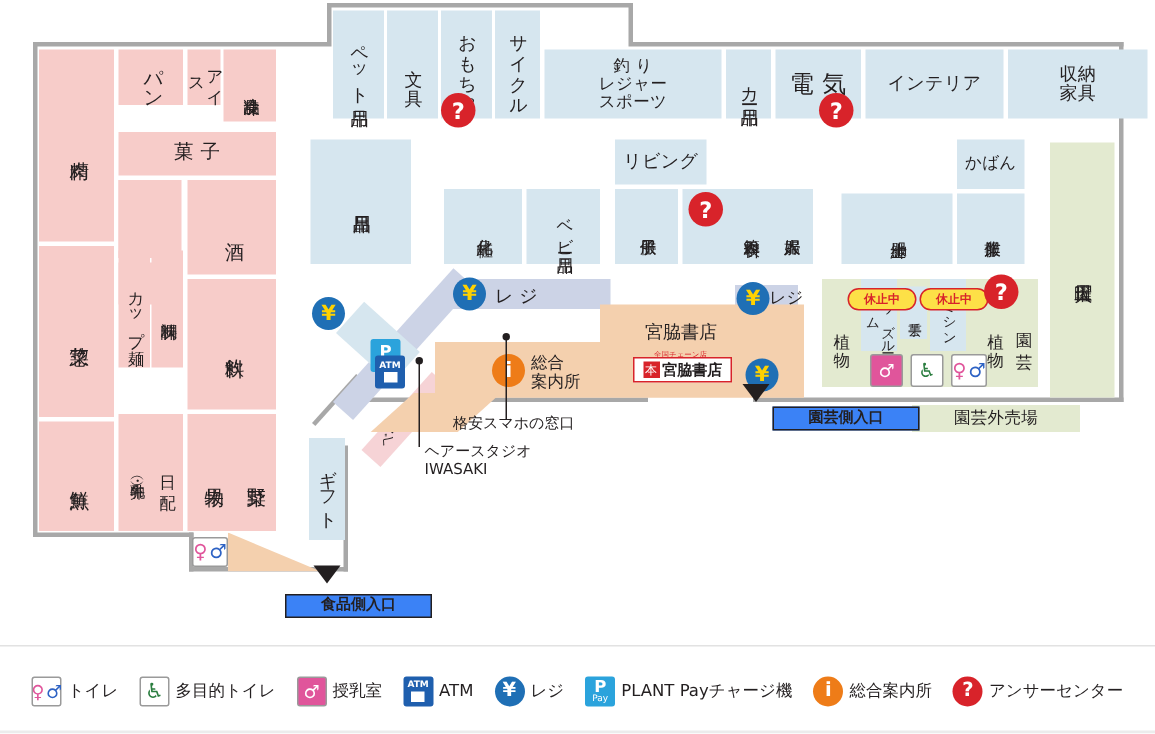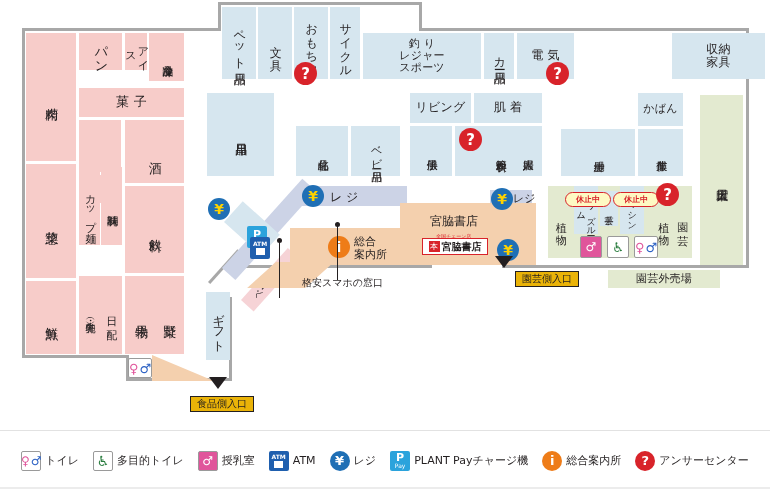--- a/index.html
+++ b/index.html
@@ -13,33 +13,33 @@
   .pink{background:#f7ccc9;}
   .blue{background:#d6e6ef;}
   .green{background:#e3ead0;}
   .tan{background:#f4d0ae;}
   .rose{background:#f6d3d6;}
   .vert{writing-mode:vertical-rl;text-orientation:upright;}
   .wall{position:absolute;background:#a8a8a8;}
 
   
   .plainlabel{position:absolute;color:#231f20;line-height:1.2;}
-  .boxlabel{position:absolute;border:1px solid #231f20;background:#eab308;color:#231f20;
-            padding:1px 6px;line-height:1.2;white-space:nowrap;}
+  .boxlabel{position:absolute;border:1px solid #231f20;background:#3b82f6;color:#231f20;
+            padding:1px 23px;line-height:1.2;white-space:nowrap;font-weight:bold;}
 
   
   .icn{position:absolute;box-sizing:border-box;display:flex;align-items:center;justify-content:center;}
   .icn-circle{border-radius:50%;color:#fff;font-weight:bold;}
   .yen{background:#1f6fb5;color:#ffd200;}
   .ans{background:#d8232a;color:#fff;}
   .info{background:#ee7c18;color:#fff;}
   .sqicn{border:1px solid #9a9a9a;background:#fff;border-radius:2px;}
 
   
-  .kyushi{position:absolute;border:1.5px solid #d8232a;border-radius:10px;background:#fef9c3;
+  .kyushi{position:absolute;border:1.5px solid #d8232a;border-radius:10px;background:#fde047;
           color:#d8232a;font-weight:bold;white-space:nowrap;display:flex;align-items:center;
           justify-content:center;}
 
   
   .leader{position:absolute;background:#231f20;width:1px;}
   .dot{position:absolute;width:5px;height:5px;border-radius:50%;background:#231f20;}
 
   
   .tri{position:absolute;width:0;height:0;border-left:9px solid transparent;
        border-right:9px solid transparent;border-bottom:12px solid #231f20;}
@@ -124,31 +124,31 @@
   <div class="cell vert" style="left:127px;top:276px;width:28px;height:78px;font-size:13px;background:transparent;">果物</div>
 
   <div class="cell blue vert" style="left:222px;top:7px;width:34px;height:72px;font-size:12px;">ペット用品</div>
   <div class="cell blue vert" style="left:258px;top:7px;width:34px;height:72px;font-size:12px;">文 具</div>
   <div class="cell blue vert" style="left:294px;top:7px;width:34px;height:72px;font-size:12px;">おもちゃ</div>
   <div class="cell blue vert" style="left:330px;top:7px;width:30px;height:72px;font-size:12px;">サイクル</div>
   <div class="cell blue" style="left:363px;top:33px;width:118px;height:46px;font-size:11px;white-space:pre-line;">釣 り
 レジャー
 スポーツ</div>
   <div class="cell blue vert" style="left:484px;top:33px;width:30px;height:46px;font-size:12px;">カー用品</div>
-  <div class="cell blue" style="left:517px;top:33px;width:57px;height:46px;font-size:12px;">電 気</div>
+  <div class="cell blue" style="left:517px;top:33px;width:57px;height:46px;font-size:16px;">電 気</div>
+  <div class="cell blue" style="left:577px;top:33px;width:92px;height:46px;font-size:12px;">インテリア</div>
   <div class="cell blue" style="left:672px;top:33px;width:93px;height:46px;font-size:12px;white-space:pre-line;">収納
 家具</div>
 
   <div class="cell blue vert" style="left:207px;top:93px;width:67px;height:83px;font-size:12px;">日用品</div>
   <div class="cell blue vert" style="left:296px;top:126px;width:52px;height:50px;font-size:11px;">化粧品</div>
   <div class="cell blue" style="left:351px;top:126px;width:49px;height:50px;"></div>
   <div class="cell vert" style="left:351px;top:126px;width:49px;height:50px;font-size:11px;background:transparent;">ベビー用品</div>
 
   <div class="cell blue" style="left:410px;top:93px;width:61px;height:30px;font-size:12px;">リビング</div>
-  <div class="cell blue" style="left:474px;top:93px;width:68px;height:30px;font-size:12px;">肌 着</div>
   <div class="cell blue vert" style="left:410px;top:126px;width:42px;height:50px;font-size:11px;">子供服</div>
   <div class="cell blue" style="left:455px;top:126px;width:87px;height:50px;"></div>
   <div class="cell vert" style="left:513px;top:126px;width:28px;height:50px;font-size:11px;background:transparent;">婦人服</div>
   <div class="cell vert" style="left:486px;top:126px;width:28px;height:50px;font-size:11px;background:transparent;">季節衣料</div>
 
   <div class="cell blue" style="left:638px;top:93px;width:45px;height:33px;font-size:11px;">かばん</div>
   <div class="cell blue vert" style="left:561px;top:129px;width:74px;height:47px;font-size:11px;">紳士服</div>
   <div class="cell blue vert" style="left:638px;top:129px;width:45px;height:47px;font-size:11px;">作業服</div>
 
   <div class="cell green vert" style="left:700px;top:95px;width:43px;height:170px;font-size:12px;">日曜大工</div>
@@ -232,20 +232,22 @@
     <span class="f">♀</span>
       <span class="m">♂</span>
   </div>
 
   <div class="dot" style="left:335px;top:222px;"></div>
   <div class="leader" style="left:337px;top:225px;height:55px;"></div>
   <div class="plainlabel" style="left:302px;top:278px;font-size:10px;font-family:Liberation Mono, monospace;">格安スマホの窓口</div>
 
   <div class="dot" style="left:277px;top:238px;"></div>
   <div class="leader" style="left:279px;top:241px;height:57px;"></div>
+  <div class="plainlabel" style="left:283px;top:296px;font-size:10px;white-space:pre-line;line-height:1.2;">ヘアースタジオ
+IWASAKI</div>
 
   <div class="tri" style="left:209px;top:377px;transform:rotate(180deg);"></div>
   <div class="boxlabel" style="left:190px;top:396px;font-size:10px;">食品側入口</div>
 
   <div class="tri" style="left:495px;top:256px;transform:rotate(180deg);"></div>
   <div class="boxlabel" style="left:515px;top:271px;font-size:10px;">園芸側入口</div>
 
   <div class="bar-top"></div>
   <div id="legend">
 

